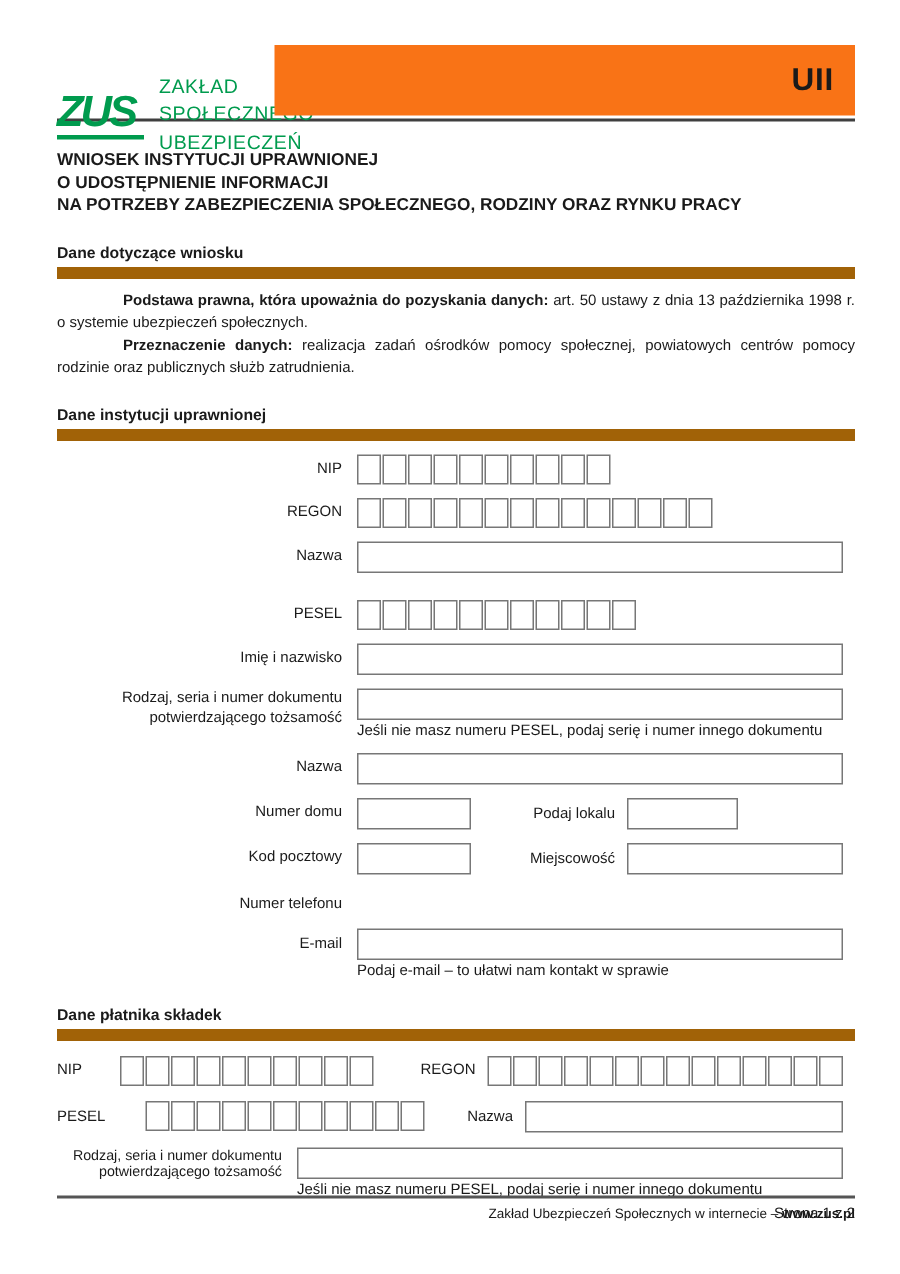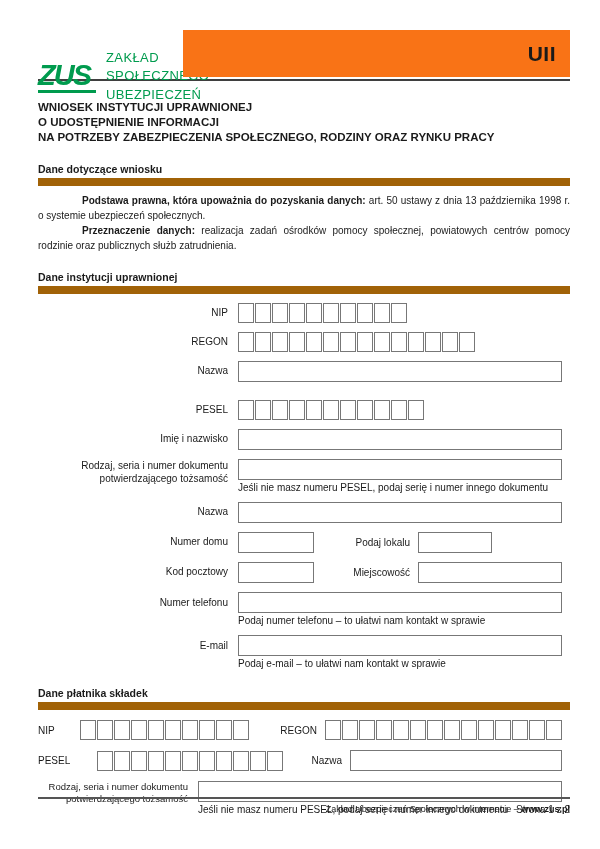--- a/index.html
+++ b/index.html
@@ -223,24 +223,20 @@
       <div class="lbl">Kod pocztowy</div>
       <div class="fld pairrow">
         <input type="text" class="line-input small-input" style="">
         <div class="midlbl">Miejscowość</div>
         <input type="text" class="line-input growfld" style="">
       </div>
     </div>
 
     <div class="row top">
       <div class="lbl" style="padding-top:5px">Numer telefonu</div>
-      <div class="fld">
-        <input type="text" class="line-input" style="">
-        <div class="helper">Podaj numer telefonu – to ułatwi nam kontakt w sprawie</div>
-      </div>
     </div>
 
     <div class="row top">
       <div class="lbl" style="padding-top:5px">E-mail</div>
       <div class="fld">
         <input type="text" class="line-input" style="">
         <div class="helper">Podaj e-mail – to ułatwi nam kontakt w sprawie</div>
       </div>
     </div>
   </div>

